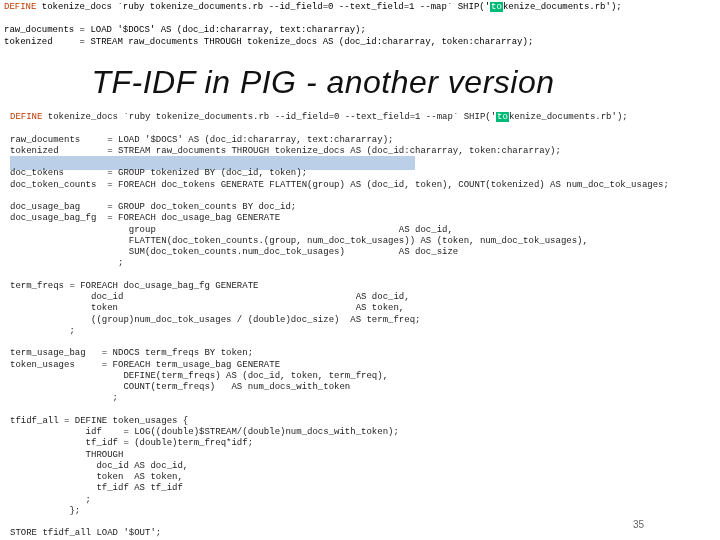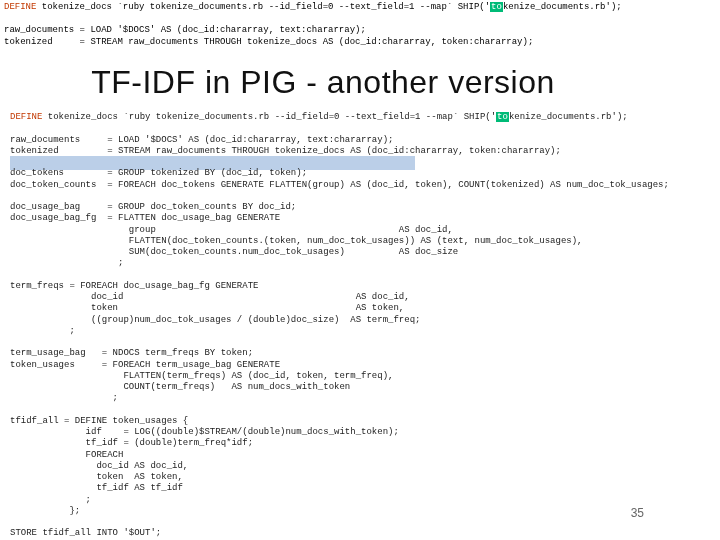--- a/index.html
+++ b/index.html
@@ -33,20 +33,21 @@
   .title {
     position: absolute;
     top: 64px;
     left: 0;
     right: 18px;
     text-align: center;
     font-size: 32px;
     font-weight: 400;
     color: #111;
     letter-spacing: 0.5px;
+    font-style: italic;
   }
   .code-block {
     position: absolute;
     top: 112px;
     left: 10px;
     right: 10px;
     font-family: "Courier New", monospace;
     font-size: 9px;
     line-height: 1.25;
     color: #222;
@@ -57,23 +58,23 @@
   .sel1 {
     position: absolute;
     top: 156px;
     left: 10px;
     width: 405px;
     height: 14px;
     background: rgba(120, 160, 210, 0.5);
   }
   .page-num {
     position: absolute;
-    bottom: 20px;
+    bottom: 10px;
     right: 20px;
-    font-size: 12px;
+    font-size: 10px;
     color: #666;
   }
 </style>
 </head>
 <body>
 
 <div class="slide">
 
   <div class="top-frag"><span class="kw">DEFINE</span> <span>tokenize_docs `ruby tokenize_documents.rb --id_field=0 --text_field=1 --map` SHIP('</span><span class="hl">to</span><span>kenize_documents.rb');</span>
 
@@ -86,44 +87,44 @@
 
   <div class="code-block"><span class="kw">DEFINE</span> <span>tokenize_docs `ruby tokenize_documents.rb --id_field=0 --text_field=1 --map` SHIP('</span><span class="hl">to</span><span>kenize_documents.rb');</span>
 <span></span>
 <span>raw_documents     = LOAD '$DOCS' AS (doc_id:chararray, text:chararray);</span>
 <span>tokenized         = STREAM raw_documents THROUGH tokenize_docs AS (doc_id:chararray, token:chararray);</span>
 <span></span>
 <span>doc_tokens        = GROUP tokenized BY (doc_id, token);</span>
 <span>doc_token_counts  = FOREACH doc_tokens GENERATE FLATTEN(group) AS (doc_id, token), COUNT(tokenized) AS num_doc_tok_usages;</span>
 <span></span>
 <span>doc_usage_bag     = GROUP doc_token_counts BY doc_id;</span>
-<span>doc_usage_bag_fg  = FLATTEN doc_usage_bag GENERATE</span>
+<span>doc_usage_bag_fg  = FOREACH doc_usage_bag GENERATE</span>
 <span>                      group                                             AS doc_id,</span>
-<span>                      FLATTEN(doc_token_counts.(token, num_doc_tok_usages)) AS (text, num_doc_tok_usages),</span>
+<span>                      FLATTEN(doc_token_counts.(group, num_doc_tok_usages)) AS (token, num_doc_tok_usages),</span>
 <span>                      SUM(doc_token_counts.num_doc_tok_usages)          AS doc_size</span>
 <span>                    ;</span>
 <span></span>
 <span>term_freqs = FOREACH doc_usage_bag_fg GENERATE</span>
 <span>               doc_id                                           AS doc_id,</span>
 <span>               token                                            AS token,</span>
 <span>               ((group)num_doc_tok_usages / (double)doc_size)  AS term_freq;</span>
 <span>           ;</span>
 <span></span>
 <span>term_usage_bag   = NDOCS term_freqs BY token;</span>
 <span>token_usages     = FOREACH term_usage_bag GENERATE</span>
-<span>                     FLATTEN(term_freqs) AS (doc_id, token, term_freq),</span>
+<span>                     DEFINE(term_freqs) AS (doc_id, token, term_freq),</span>
 <span>                     COUNT(term_freqs)   AS num_docs_with_token</span>
 <span>                   ;</span>
 <span></span>
 <span>tfidf_all = DEFINE token_usages {</span>
 <span>              idf    = LOG((double)$STREAM/(double)num_docs_with_token);</span>
 <span>              tf_idf = (double)term_freq*idf;</span>
-<span>              FOREACH</span>
+<span>              THROUGH</span>
 <span>                doc_id AS doc_id,</span>
 <span>                token  AS token,</span>
 <span>                tf_idf AS tf_idf</span>
 <span>              ;</span>
 <span>           };</span>
 <span></span>
-<span>STORE tfidf_all INTO '$OUT';</span></div>
+<span>STORE tfidf_all LOAD '$OUT';</span></div>
 
   <div class="page-num">35</div>
 </div>
 
 </body></html>

